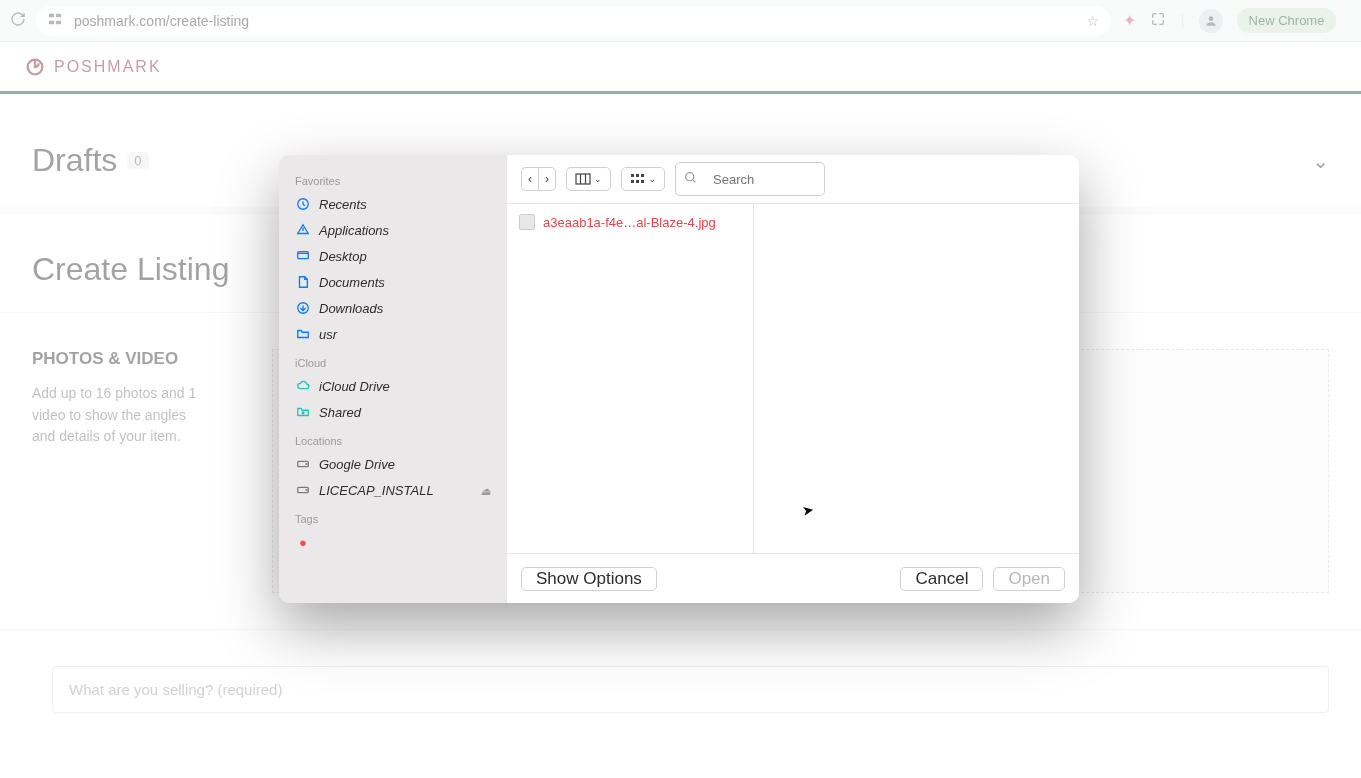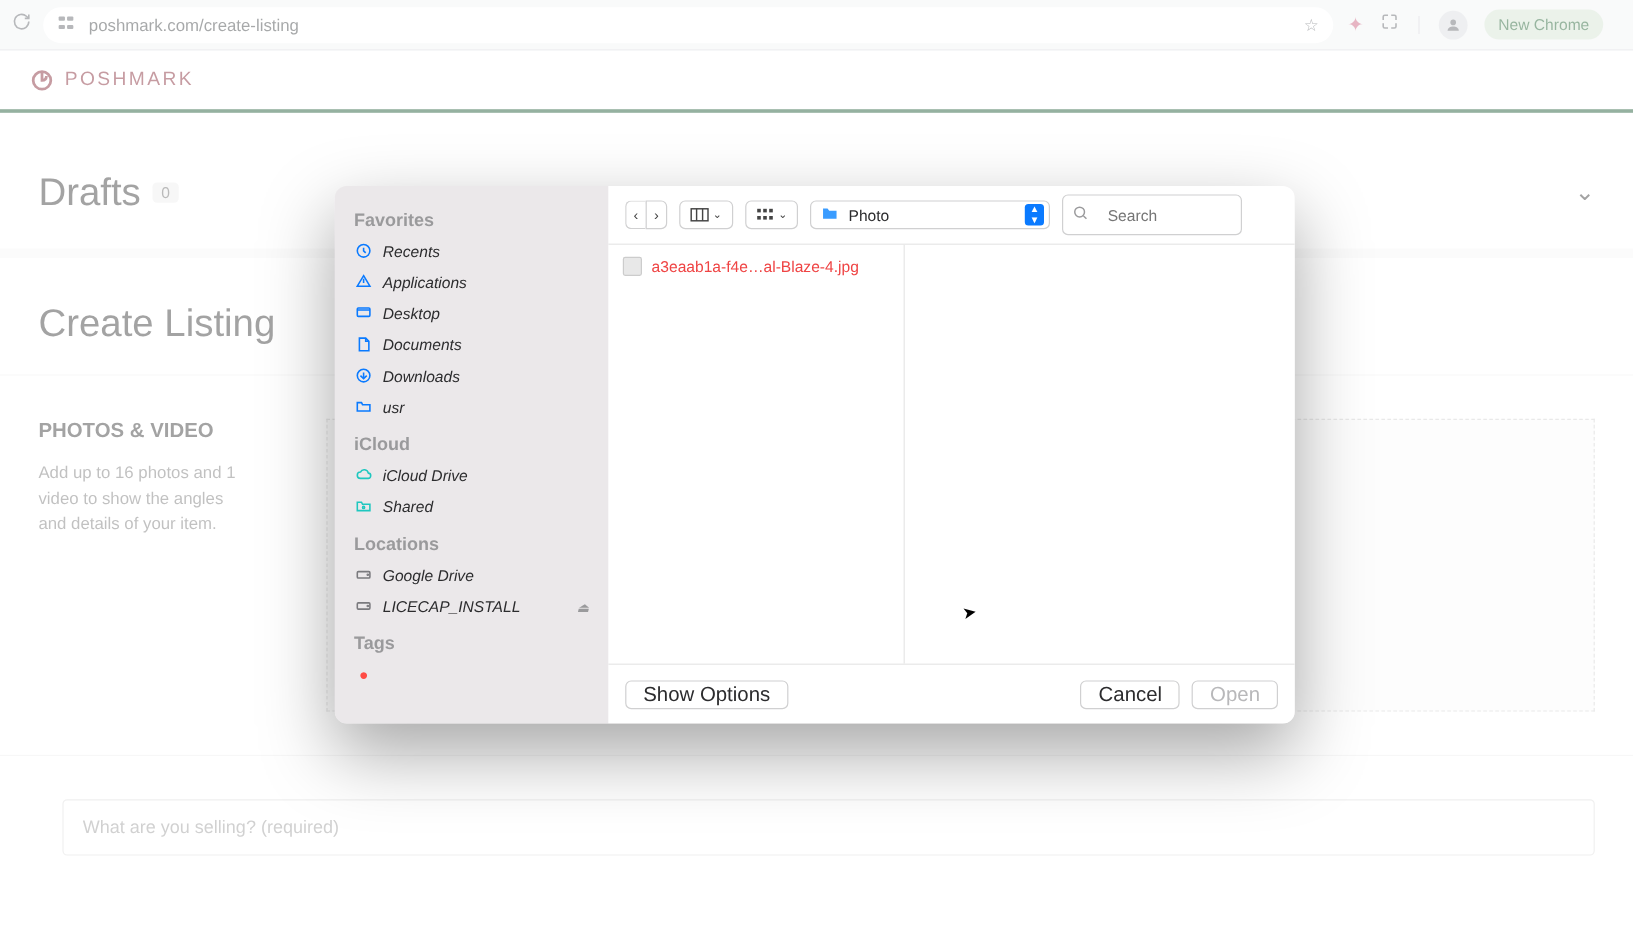--- a/index.html
+++ b/index.html
@@ -110,21 +110,21 @@
       display: flex;
       overflow: hidden;
     }
     .fd-sidebar {
       width: 228px;
       background: #ebe8ea;
       padding: 10px 0 0;
       overflow: hidden;
     }
     .fd-group-title {
-      font-size: 15px; color: #9a9a9c; font-weight: 700;
+      font-size: 11px; color: #9a9a9c; font-weight: 400;
       padding: 10px 16px 4px;
     }
     .fd-item {
       font-size: 13px; color: #2c2c2e;
       padding: 5px 16px;
       display: flex; align-items: flex-end; gap: 8px;
       cursor: default;
       font-style: italic;
     }
     .fd-item .ic { width: 16px; height: 16px; display: flex; align-items: center; justify-content: center; font-size: 13px; }
@@ -436,32 +436,20 @@
         <svg viewBox="0 0 16 12" width="16" height="12" fill="currentColor">
             <rect x="1" y="1" width="3" height="3"></rect>
             <rect x="6" y="1" width="3" height="3"></rect>
             <rect x="11" y="1" width="3" height="3"></rect>
             <rect x="1" y="7" width="3" height="3"></rect>
             <rect x="6" y="7" width="3" height="3"></rect>
             <rect x="11" y="7" width="3" height="3"></rect>
           </svg>
         <span style="margin-left:3px;font-size:9px">⌄</span>
       </div>
-      <div class="folder-select">
-        <span class="folder-ic">
-          <svg viewBox="0 0 16 16" width="15" height="15" fill="currentColor">
-              <path d="M2 4h4l1.5 2H14v7H2z"></path>
-            </svg>
-        </span>
-        <span class="name">Photo</span>
-        <span class="blue-arrows">
-            <span>▲</span>
-            <span>▼</span>
-          </span>
-      </div>
       <div class="fd-search">
         <span>
           <svg viewBox="0 0 16 16" width="13" height="13" fill="none" stroke="currentColor" stroke-width="1.5">
               <circle cx="7" cy="7" r="5"></circle>
               <path d="M11 11l3 3"></path>
             </svg>
         </span>
         <input placeholder="Search" style="">
       </div>
     </div>

